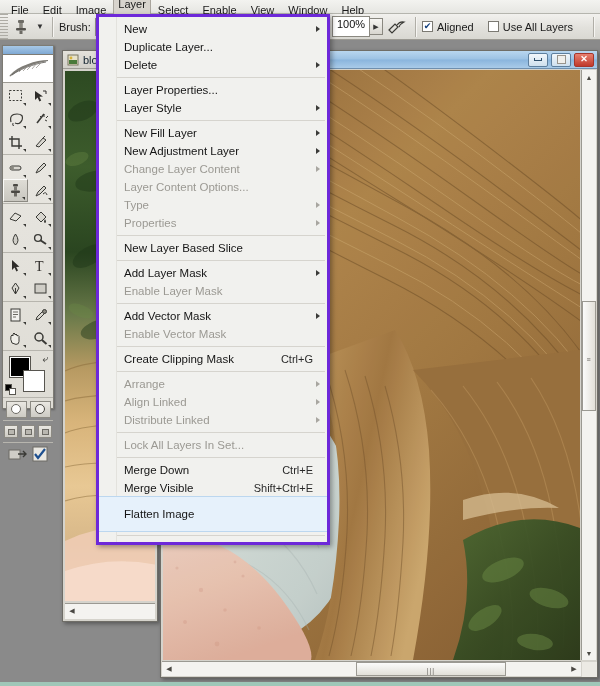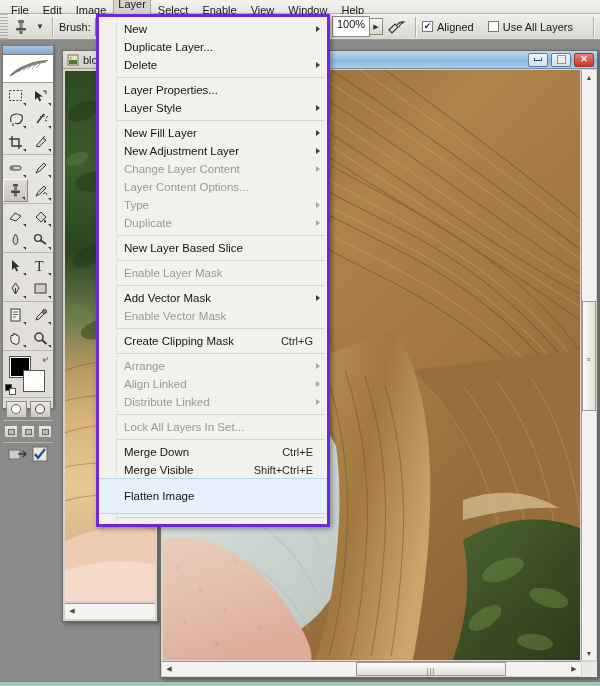--- a/index.html
+++ b/index.html
@@ -701,28 +701,32 @@
         <span class="arrow"></span>
       </div>
       <div class="mi disabled">
         <span>Layer Content Options...</span>
       </div>
       <div class="mi disabled">
         <span>Type</span>
         <span class="arrow"></span>
       </div>
       <div class="mi disabled">
-        <span>Duplicate</span>
+        <span>Properties</span>
         <span class="arrow"></span>
       </div>
       <div class="msep"></div>
       <div class="mi">
         <span>New Layer Based Slice</span>
       </div>
       <div class="msep"></div>
+      <div class="mi">
+        <span>Add Layer Mask</span>
+        <span class="arrow"></span>
+      </div>
       <div class="mi disabled">
         <span>Enable Layer Mask</span>
       </div>
       <div class="msep"></div>
       <div class="mi">
         <span>Add Vector Mask</span>
         <span class="arrow"></span>
       </div>
       <div class="mi disabled">
         <span>Enable Vector Mask</span>

